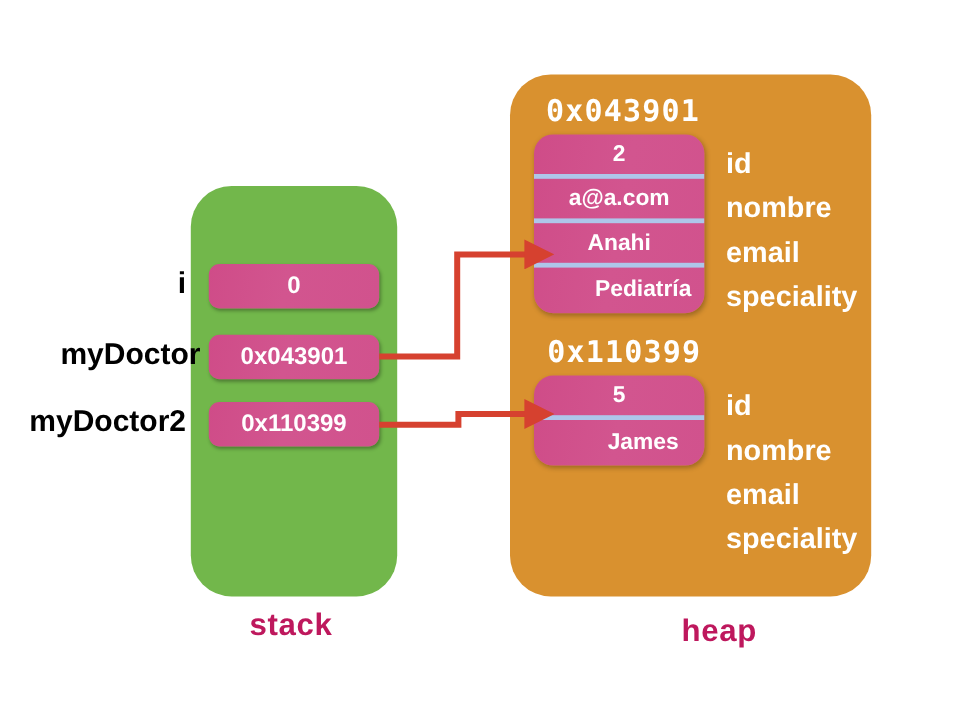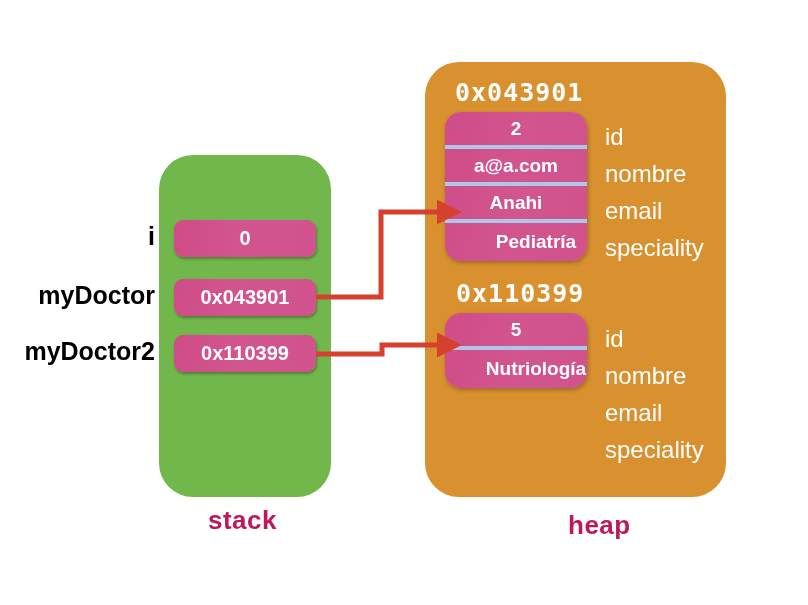--- a/index.html
+++ b/index.html
@@ -50,21 +50,21 @@
   
   .var-label {
     position: absolute;
     color: #000000;
     font-weight: bold;
     font-size: 25px;
     white-space: nowrap;
     text-align: right;
   }
   .var-label.n0 { left: 0px;  top: 222px; width: 155px; }
-  .var-label.n1 { left: 0px;  top: 281px; width: 155px; }
+  .var-label.n1 { left: 0px;  top: 281px; width: 155px; padding-left: 12px; }
   .var-label.n2 { left: 0px;  top: 337px; width: 155px; }
 
   
   .stack-slot {
     position: absolute;
     left: 174px;
     width: 142px;
     height: 37px;
     border-radius: 9px;
     background: linear-gradient(100deg, #cf4c88 0%, #d2558f 45%, #d1528d 100%);
@@ -129,21 +129,21 @@
     left: 605px;
     width: 130px;
   }
   #field-names-0 { top: 118px; }
   #field-names-1 { top: 320px; }
   .field-name {
     height: 37px;
     line-height: 37px;
     color: #ffffff;
     font-size: 24px;
-    font-weight: normal;
+    font-weight: bold;
     white-space: nowrap;
   }
 
   
   #arrow-layer {
     position: absolute;
     left: 0;
     top: 0;
     width: 808px;
     height: 605px;
@@ -176,21 +176,21 @@
   <div class="field-names" id="field-names-0">
     <div class="field-name">id</div>
     <div class="field-name">nombre</div>
     <div class="field-name">email</div>
     <div class="field-name">speciality</div>
   </div>
 
   <div class="heap-addr" id="heap-addr-1">0x110399</div>
   <div class="heap-card" id="heap-card-1">
     <div class="heap-field">5</div>
-    <div class="heap-field">Nutriología</div>
+    <div class="heap-field">James</div>
   </div>
   <div class="field-names" id="field-names-1">
     <div class="field-name">id</div>
     <div class="field-name">nombre</div>
     <div class="field-name">email</div>
     <div class="field-name">speciality</div>
   </div>
 
   <svg id="arrow-layer" viewBox="0 0 808 605">
     <defs>

